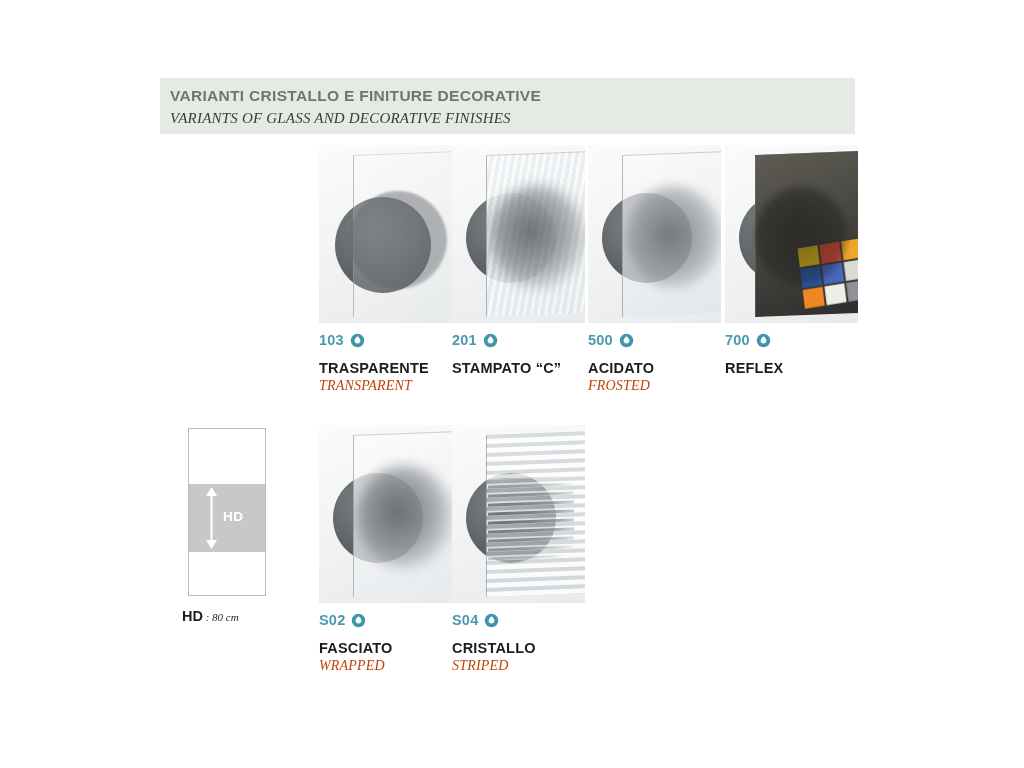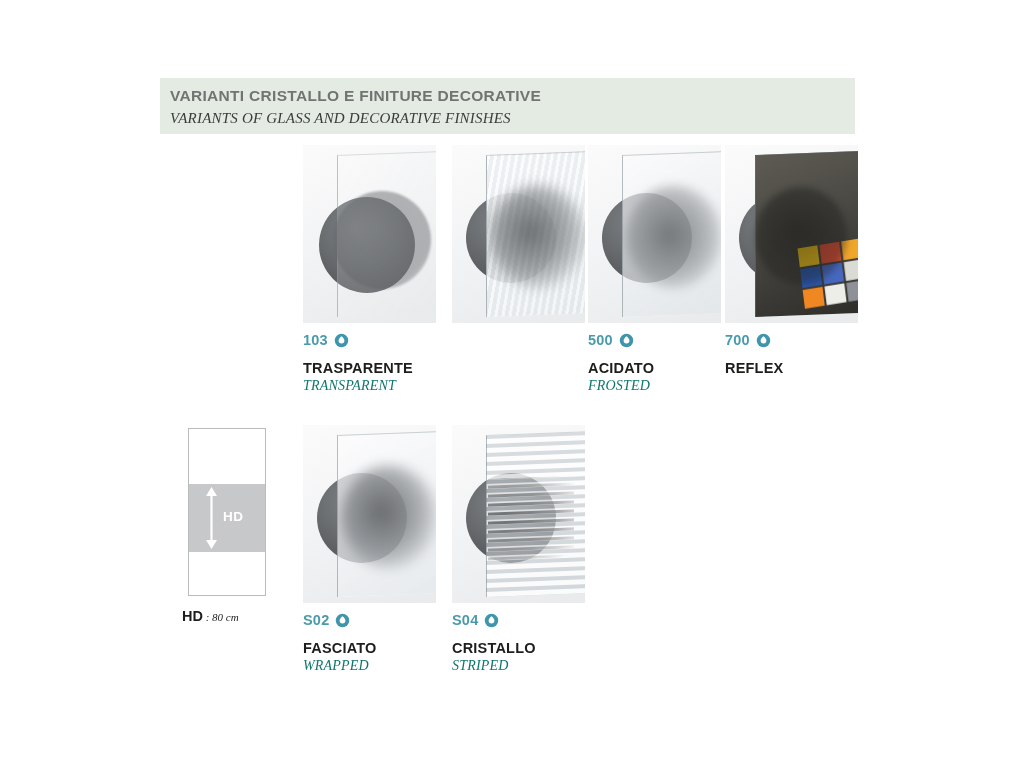--- a/index.html
+++ b/index.html
@@ -53,21 +53,21 @@
     position: absolute;
   }
   .row-1 { left: 303px; top: 145px; }
   .row-2 { left: 303px; top: 425px; }
 
   .cell {
     position: absolute;
     width: 137px;
     top: 0;
   }
-  .cell.c0 { left: 0px; }
+  .cell.c0 { left: 16px; }
   .cell.c1 { left: 149px; }
   .cell.c2 { left: 285px; }
   .cell.c3 { left: 422px; }
 
   .swatch {
     position: relative;
     width: 133px;
     height: 178px;
     overflow: hidden;
     background: #f2f3f3;
@@ -241,21 +241,21 @@
     font-size: 14.5px;
     color: #1d1d1b;
     letter-spacing: 0.2px;
     margin-top: 11px;
     white-space: nowrap;
   }
   .name-en {
     font-family: "Liberation Serif", serif;
     font-style: italic;
     font-size: 14px;
-    color: #0f766e;
+    color: #c2410c;
     margin-top: 2px;
     letter-spacing: 0.2px;
     white-space: nowrap;
   }
 
   
   .hd-figure {
     position: absolute;
     left: 188px;
     top: 428px;
@@ -340,20 +340,33 @@
       <div class="name-en">TRANSPARENT</div>
     </div>
   </div>
 
   <div class="cell c1">
     <div class="swatch">
       <div class="photo-bg"></div>
       <div class="sphere"></div>
       <div class="pane stampato"></div>
       <div class="refraction blur"></div>
+    </div>
+    <div class="caption">
+      <div class="code-line">
+        <span class="code-num">201</span>
+        <span class="drop-icon">
+          <svg viewBox="0 0 16 16" width="15" height="15" aria-hidden="true">
+            <circle cx="8" cy="8" r="7.2" fill="#3f95ab"></circle>
+            <path d="M8 3.4c1.9 1.6 3.1 3 3.1 4.6A3.1 3.1 0 0 1 8 11.1 3.1 3.1 0 0 1 4.9 8c0-1.6 1.2-3 3.1-4.6z" fill="#ffffff"></path>
+          </svg>
+        </span>
+      </div>
+      <div class="name">STAMPATO “C”</div>
+      <div class="name-en"></div>
     </div>
   </div>
 
   <div class="cell c2">
     <div class="swatch">
       <div class="photo-bg"></div>
       <div class="sphere"></div>
       <div class="pane acidato"></div>
       <div class="refraction soft"></div>
     </div>

